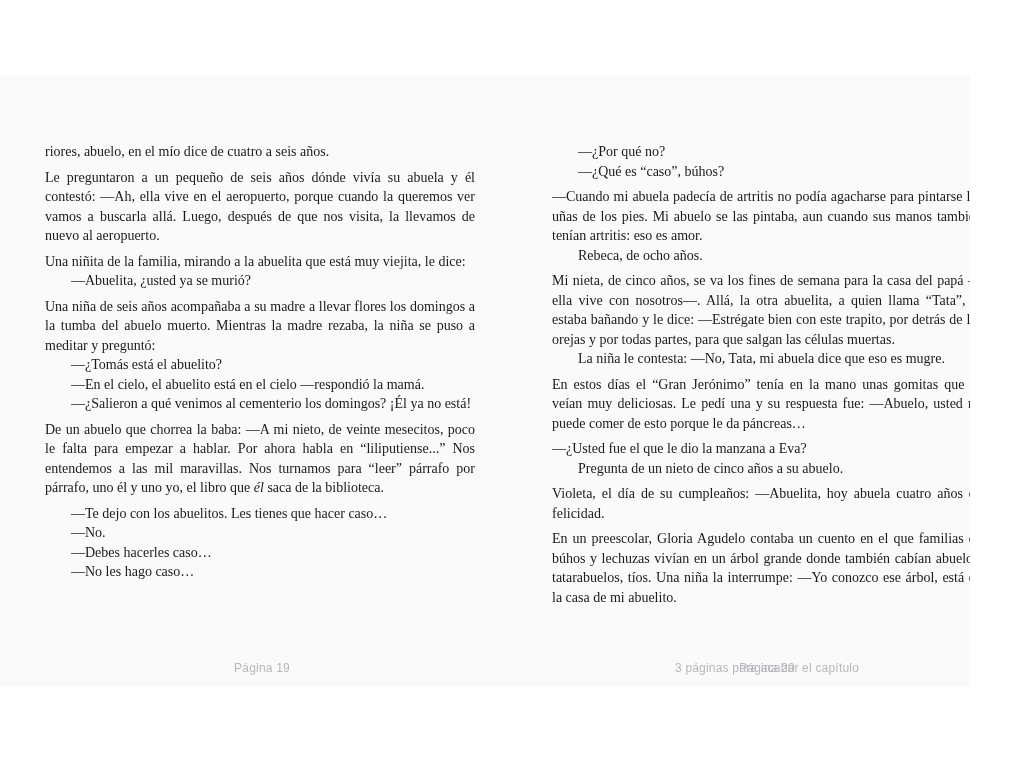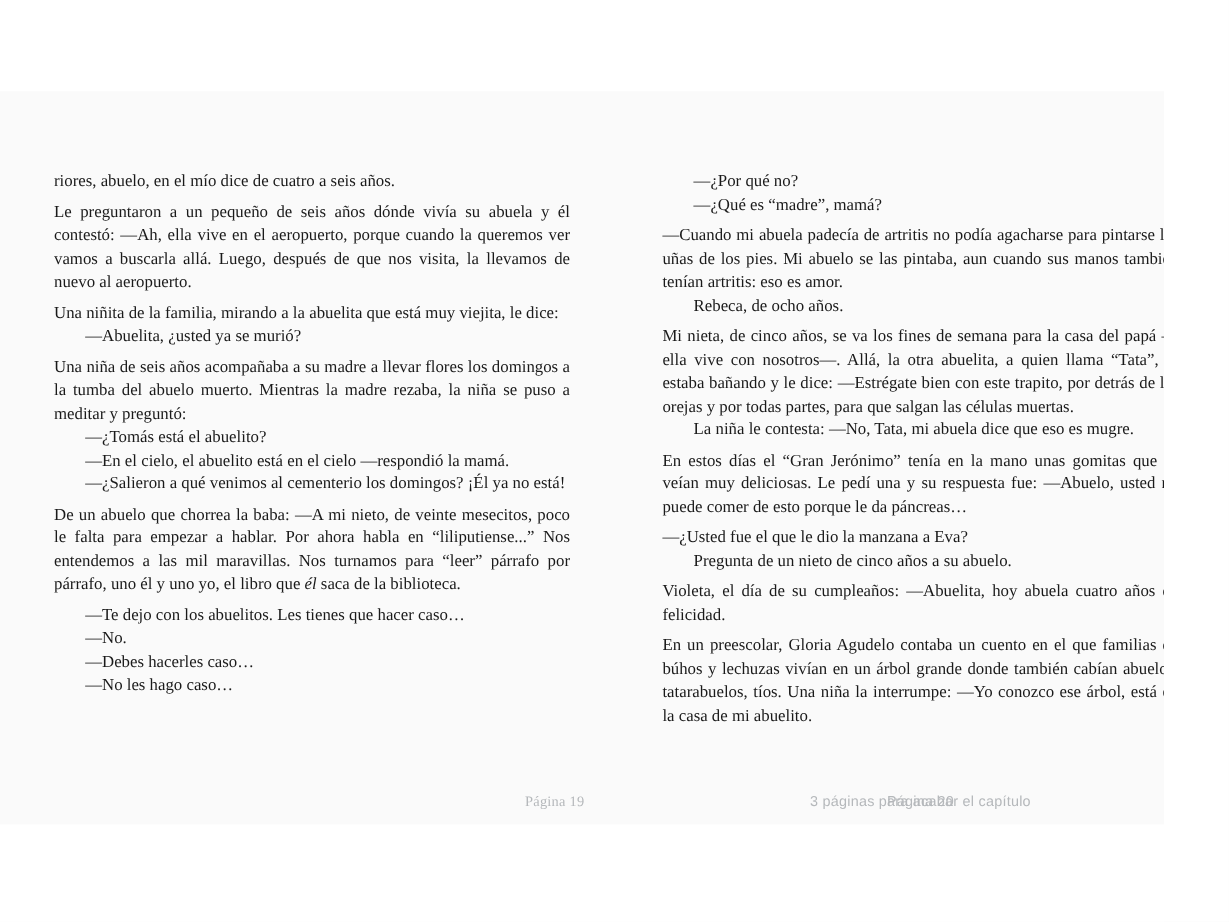--- a/index.html
+++ b/index.html
@@ -20,21 +20,21 @@
   .page-left{left:45px;}
   .page-right{left:552px;}
   .para{margin:0 0 6px 0;}
   .seg{text-align:justify;}
   .seg.indent{text-indent:26px;}
   .footer{
     position:absolute;top:661px;
     font-family:"Liberation Sans","DejaVu Sans",sans-serif;
     font-size:12px;color:#b5b8bb;letter-spacing:.2px;
   }
-  .footer-left{left:57px;width:430px;text-align:right;font-family:Liberation Serif, serif;}
+  .footer-left{left:47px;width:430px;text-align:center;}
   .footer-pagenum-right{left:552px;width:430px;text-align:center;}
   .footer-progress{left:552px;width:430px;text-align:center;}
 </style>
 </head>
 <body>
 
 <div class="window">
   <div class="reading-band"></div>
 
   <div class="page page-left">
@@ -64,21 +64,21 @@
           <div class="seg indent">—Debes hacerles caso…</div>
           <div class="seg indent">—No les hago caso…</div>
         </div>
       </div>
   </div>
 
   <div class="page page-right">
     <div id="rightText">
         <div class="para">
           <div class="seg indent">—¿Por qué no?</div>
-          <div class="seg indent">—¿Qué es “madre”, mamá?</div>
+          <div class="seg indent">—¿Qué es “caso”, búhos?</div>
         </div>
         <div class="para">
           <div class="seg">—Cuando mi abuela padecía de artritis no podía agacharse para pintarse las uñas de los pies. Mi abuelo se las pintaba, aun cuando sus manos también tenían artritis: eso es amor.</div>
           <div class="seg indent">Rebeca, de ocho años.</div>
         </div>
         <div class="para">
           <div class="seg">Mi nieta, de cinco años, se va los fines de semana para la casa del papá —ella vive con nosotros—. Allá, la otra abuelita, a quien llama “Tata”, la estaba bañando y le dice: —Estrégate bien con este trapito, por detrás de las orejas y por todas partes, para que salgan las células muertas.</div>
           <div class="seg indent">La niña le contesta: —No, Tata, mi abuela dice que eso es mugre.</div>
         </div>
         <div class="para">

